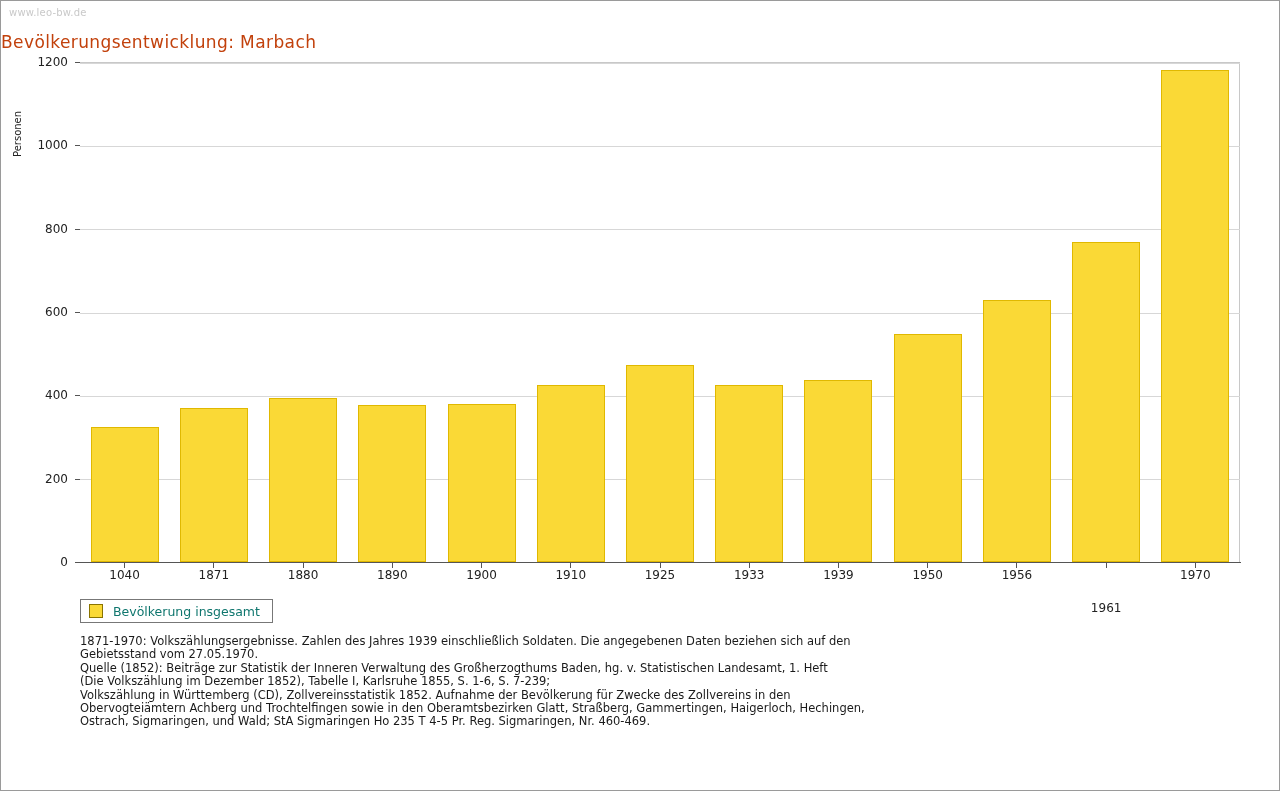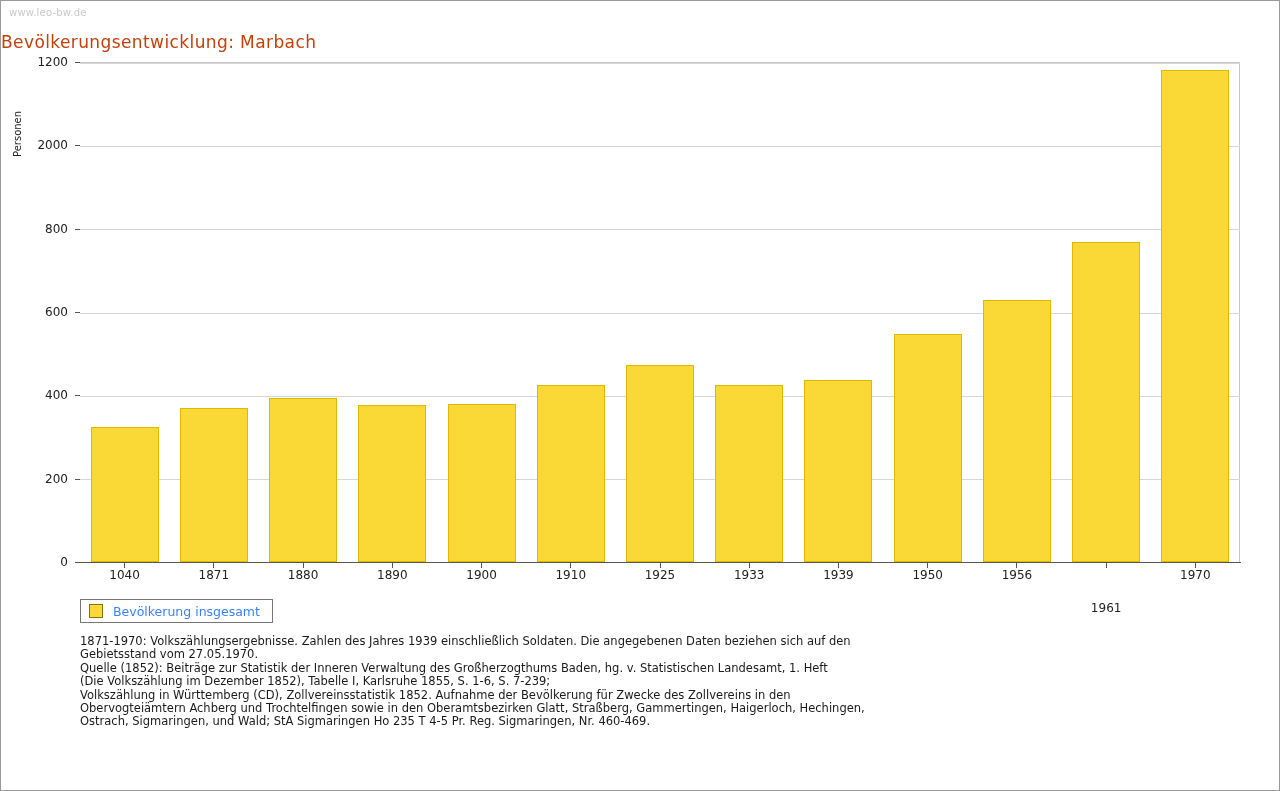--- a/index.html
+++ b/index.html
@@ -134,21 +134,21 @@
   #legend-swatch {
     width: 12px;
     height: 12px;
     background: #FAD936;
     border: 1px solid #8a7400;
     margin-right: 10px;
     flex: 0 0 auto;
   }
   #legend-label {
     font-size: 12.5px;
-    color: #3b82f6;
+    color: #0f766e;
     white-space: nowrap;
   }
   
   #notes {
     position: absolute;
     left: 79px;
     top: 634px;
     width: 1110px;
     font-size: 11.5px;
     color: #1a1a1a;
@@ -218,21 +218,21 @@
     <div class="ytick-label" style="right: 1211px; top: 555px; width: 60px;">0</div>
     <div class="tick-mark" style="left: 74px; top: 477.667px;"></div>
     <div class="ytick-label" style="right: 1211px; top: 471.667px; width: 60px;">200</div>
     <div class="tick-mark" style="left: 74px; top: 394.333px;"></div>
     <div class="ytick-label" style="right: 1211px; top: 388.333px; width: 60px;">400</div>
     <div class="tick-mark" style="left: 74px; top: 311px;"></div>
     <div class="ytick-label" style="right: 1211px; top: 305px; width: 60px;">600</div>
     <div class="tick-mark" style="left: 74px; top: 227.667px;"></div>
     <div class="ytick-label" style="right: 1211px; top: 221.667px; width: 60px;">800</div>
     <div class="tick-mark" style="left: 74px; top: 144.333px;"></div>
-    <div class="ytick-label" style="right: 1211px; top: 138.333px; width: 60px;">2000</div>
+    <div class="ytick-label" style="right: 1211px; top: 138.333px; width: 60px;">1000</div>
     <div class="tick-mark" style="left: 74px; top: 61px;"></div>
     <div class="ytick-label" style="right: 1211px; top: 55px; width: 60px;">1200</div>
     <div class="xtick-label" style="left: 83.6154px; width: 80px;">1040</div>
     <div class="tick-mark" style="left: 123.115px; top: 562px; width: 1px; height: 5px;"></div>
     <div class="xtick-label" style="left: 172.846px; width: 80px;">1871</div>
     <div class="tick-mark" style="left: 212.346px; top: 562px; width: 1px; height: 5px;"></div>
     <div class="xtick-label" style="left: 262.077px; width: 80px;">1880</div>
     <div class="tick-mark" style="left: 301.577px; top: 562px; width: 1px; height: 5px;"></div>
     <div class="xtick-label" style="left: 351.308px; width: 80px;">1890</div>
     <div class="tick-mark" style="left: 390.808px; top: 562px; width: 1px; height: 5px;"></div>

